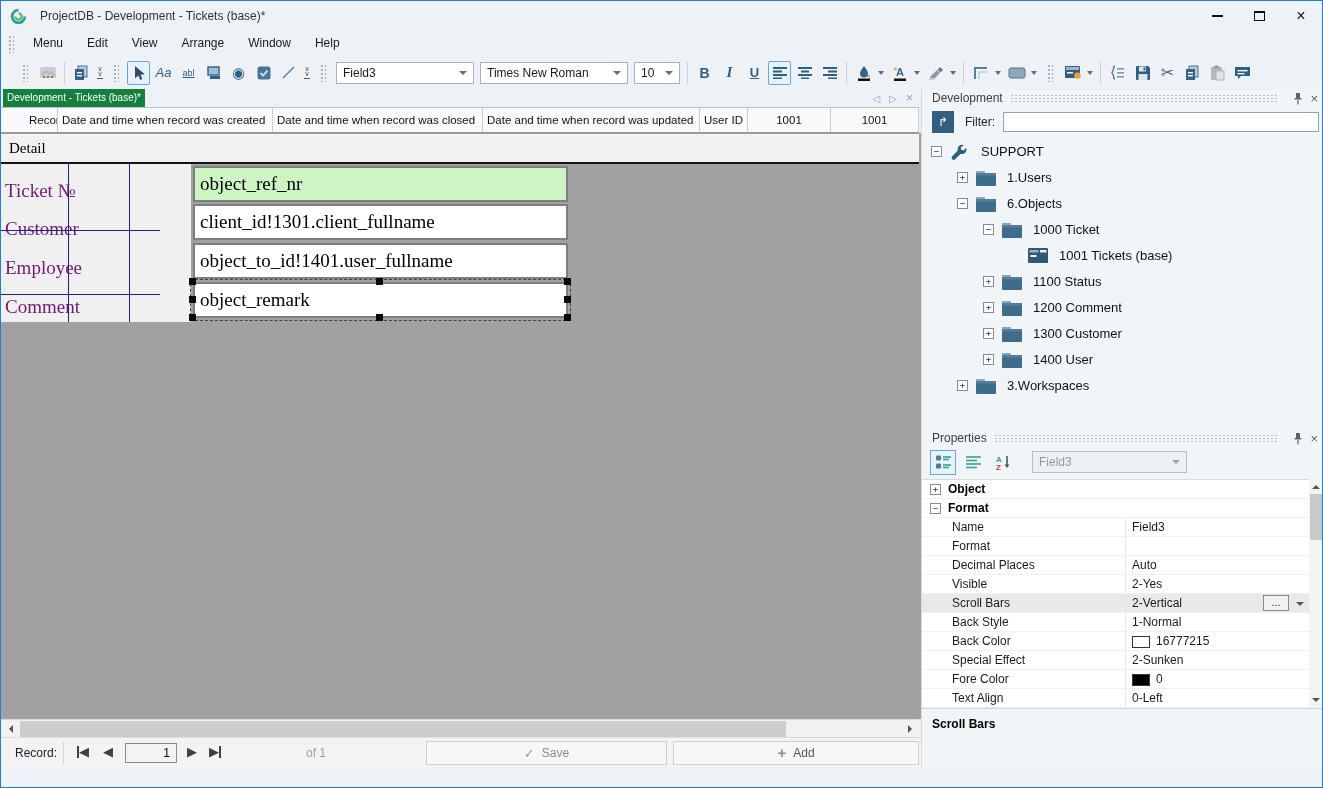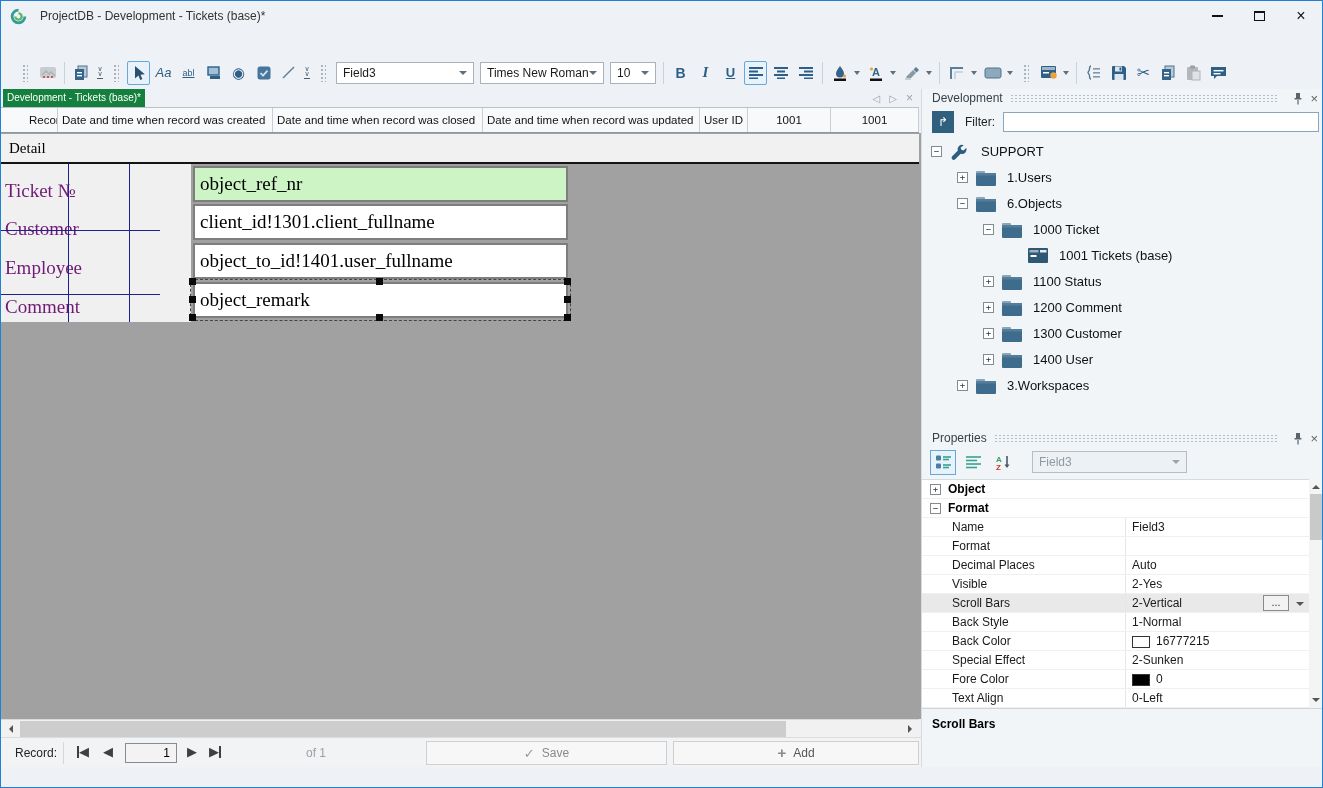--- a/index.html
+++ b/index.html
@@ -129,20 +129,31 @@
         </div>
       <div class="win-btn">
           <div class="max-glyph"></div>
         </div>
       <div class="win-btn">
           <span class="close-glyph">×</span>
         </div>
     </div>
   </div>
 
+  <div class="menubar">
+    <div class="vgrip"></div>
+    <div id="menu-items" style="display:flex;">
+        <div class="menu-item">Menu</div>
+        <div class="menu-item">Edit</div>
+        <div class="menu-item">View</div>
+        <div class="menu-item">Arrange</div>
+        <div class="menu-item">Window</div>
+        <div class="menu-item">Help</div>
+      </div>
+  </div>
 
   <div class="toolbar">
     <div class="vgrip"></div>
     <div class="tbtn dis">
       <svg width="18" height="14" viewBox="0 0 18 14">
           <rect x="1" y="1" width="16" height="11" rx="2" fill="#c9ccd1"></rect>
           <path d="M3 9 l4-4 3 3 2-2 4 4" stroke="#aeb3b9" stroke-width="1.5" fill="none"></path>
           <circle cx="5" cy="11" r="1" fill="#c0392b"></circle>
           <circle cx="9" cy="11" r="1" fill="#c0392b"></circle>
           <circle cx="13" cy="11" r="1" fill="#c0392b"></circle>
@@ -196,21 +207,21 @@
     </div>
     <div class="overflow">
         <i>∨</i>
         <i>∨</i>
         <span class="dash"></span>
       </div>
     <div class="vgrip"></div>
     <div class="combo" style="width:138px;">
         <span>Field3</span>
       </div>
-    <div class="combo" style="width:124px;">
+    <div class="combo" style="width:148px;">
         <span>Times New Roman</span>
       </div>
     <div class="combo" style="width:46px;">
         <span>10</span>
       </div>
     <div class="tsep"></div>
     <div class="tbtn">
         <span class="glyph-b">B</span>
       </div>
     <div class="tbtn">

